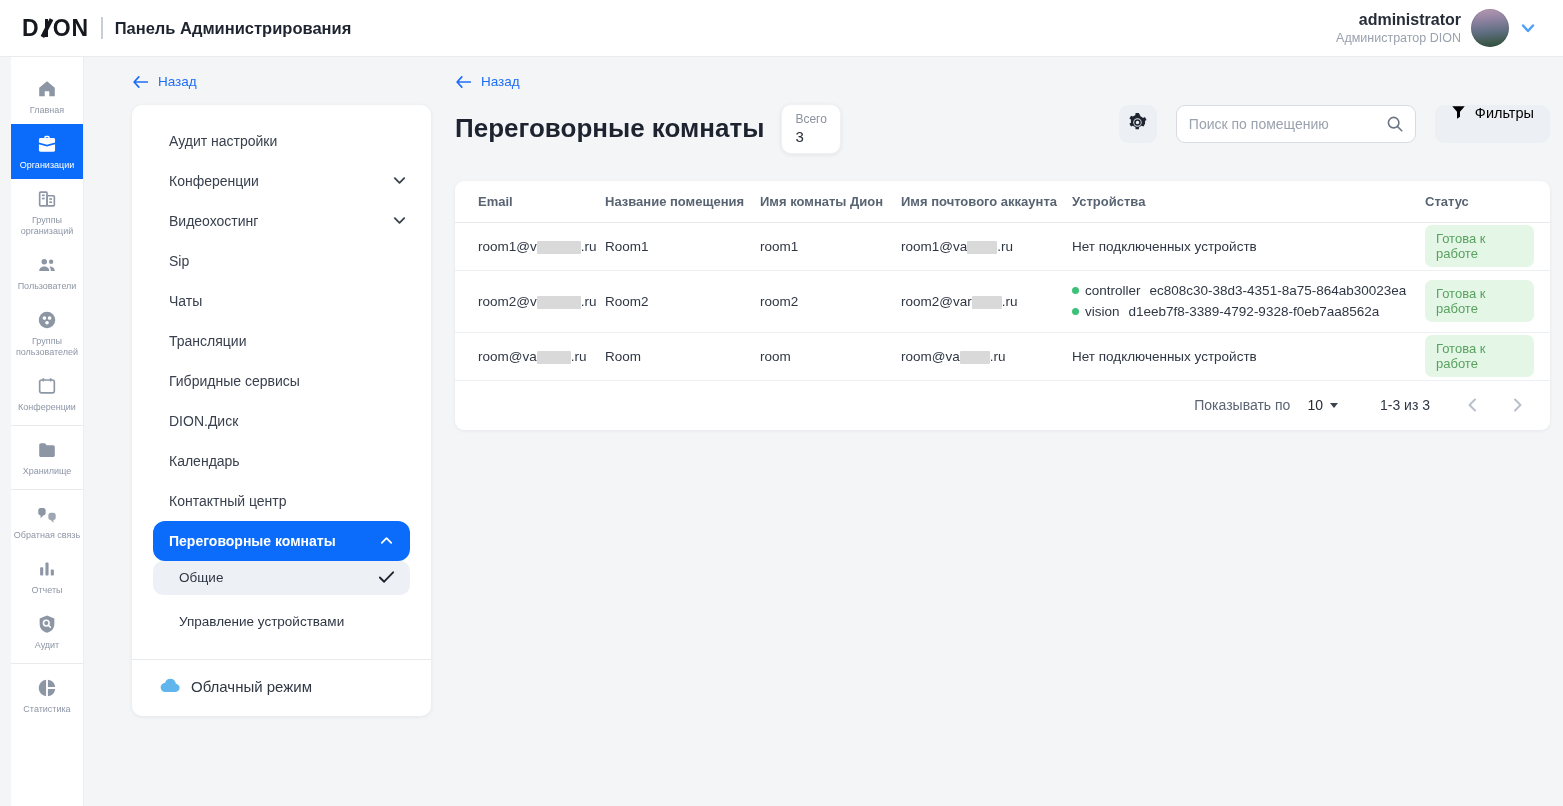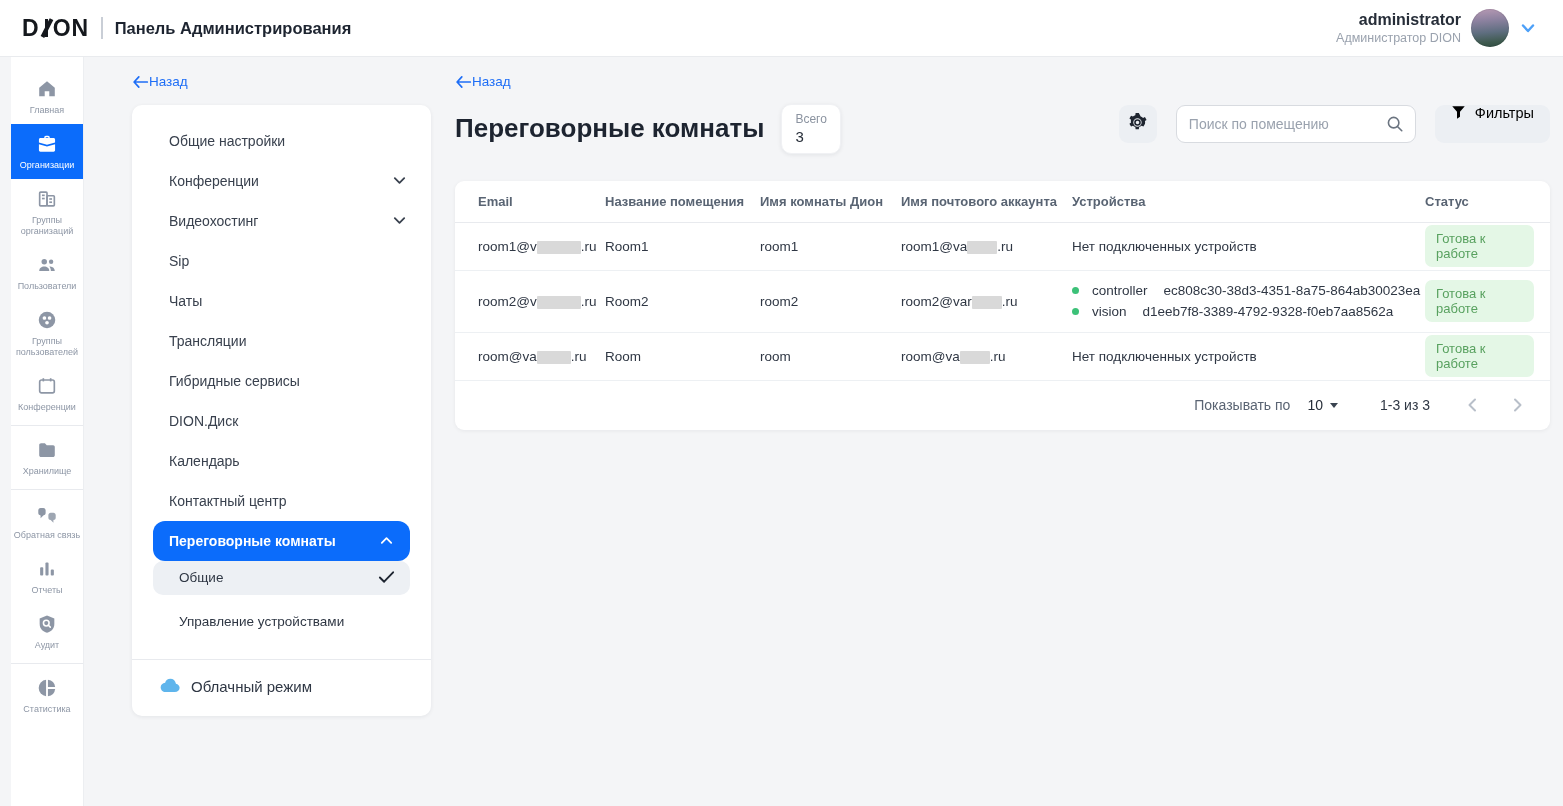--- a/index.html
+++ b/index.html
@@ -28,21 +28,21 @@
   
   .rail { width: 73px; background: #fff; border-right: 1px solid #eceef1; padding-top: 12px; flex-shrink: 0; margin-left: 11px; }
   .rail-item { display: flex; flex-direction: column; align-items: center; gap: 5px; padding: 9px 2px 8px; color: #8d96a5; cursor: pointer; }
   .rail-item .rlabel { font-size: 9px; line-height: 11px; text-align: center; max-width: 70px; }
   .rail-item.active { background: #0b6cfb; color: #fff; }
   .rail-divider { height: 1px; background: #e8eaee; margin: 4px 0; }
   .ricon { display: flex; }
 
   
   .sidebar { width: 362px; flex-shrink: 0; padding: 17px 0 0 48px; }
-  .back-link { display: inline-flex; align-items: center; gap: 0; color: #1e6ef6; font-size: 13.5px; cursor: pointer; }
+  .back-link { display: inline-flex; align-items: center; gap: 9px; color: #1e6ef6; font-size: 13.5px; cursor: pointer; }
   .side-card { margin-top: 12px; width: 299px; background: #fff; border-radius: 10px; box-shadow: 0 1px 4px rgba(16,24,40,.07); padding: 16px 0 0; }
   .side-item { height: 40px; display: flex; align-items: center; justify-content: space-between; padding: 0 24px 0 37px; font-size: 14px; color: #39414e; cursor: pointer; }
   .side-item .chev { color: #39414e; display: flex; }
   .side-item.active { background: #0b6cfb; color: #fff; border-radius: 12px; margin: 0 21px; padding: 0 16px; font-weight: 700; }
   .side-item.active .chev { color: #fff; }
   .sub-item { height: 34px; display: flex; align-items: center; justify-content: space-between; margin: 0 21px; padding: 0 15px 1px 26px; font-size: 13.5px; color: #2f3744; cursor: pointer; border-radius: 10px; }
   .sub-item.selected { background: #edf0f4; }
   .sub-item .check { color: #1d2430; display: flex; }
   .sub-item.plain { margin-top: 10px; background: transparent; }
   .side-divider { height: 1px; background: #e8eaee; margin: 20px 0 0; }
@@ -66,21 +66,21 @@
 
   
   .table-card { margin: 27px 0 0 0; width: 1095px; background: #fff; border-radius: 9px; box-shadow: 0 1px 4px rgba(16,24,40,.06); }
   .tgrid { display: grid; grid-template-columns: 127px 155px 141px 171px 353px 1fr; align-items: center; padding: 0 16px 0 23px; }
   .thead { height: 42px; border-bottom: 1px solid #e8eaee; }
   .thead .th { font-size: 13px; font-weight: 700; color: #596473; }
   .trow { border-bottom: 1px solid #edf0f3; font-size: 13.5px; color: #2f3744; min-height: 48px; cursor: pointer; }
   .trow.tall { min-height: 62px; }
   .redact { display: inline-block; height: 13px; background: #d9d9d9; border-radius: 1px; vertical-align: text-bottom; }
   .w44 { width: 44px; } .w34 { width: 34px; } .w30 { width: 30px; }
-  .device-line { display: flex; align-items: center; gap: 13px; padding: 3px 0; }
+  .device-line { display: flex; align-items: center; gap: 6px; padding: 3px 0; }
   .device-dot { width: 7px; height: 7px; border-radius: 50%; background: #3cc178; flex-shrink: 0; }
   .device-name { color: #2f3744; }
   .device-uuid { color: #2f3744; margin-left: 3px; }
   .status-badge { display: inline-block; background: #e4f7e6; color: #58a15f; font-size: 13px; padding: 6px 11px; border-radius: 7px; }
   .tfoot { height: 49px; display: flex; align-items: center; justify-content: flex-end; padding-right: 24px; gap: 0; }
   .perpage-label { font-size: 14px; color: #5a6473; }
   .perpage-select { display: flex; align-items: center; gap: 7px; margin-left: 17px; font-size: 14px; color: #262d38; cursor: pointer; }
   .tri-down { width: 0; height: 0; border-left: 4.5px solid transparent; border-right: 4.5px solid transparent; border-top: 5.5px solid #3a4350; }
   .range-text { font-size: 14px; color: #2f3744; margin-left: 42px; }
   .page-chev { margin-left: 34px; color: #b8bfc9; display: flex; cursor: pointer; }
@@ -230,21 +230,21 @@
 
   <aside class="sidebar">
     <a class="back-link">
       <svg width="17" height="14" viewBox="0 0 20 16">
           <path d="M8 2 2.5 8 8 14 M2.5 8 H18" fill="none" stroke="#1e6ef6" stroke-width="2" stroke-linecap="round" stroke-linejoin="round"></path>
         </svg>
       <span>Назад</span>
     </a>
     <div class="side-card">
       <div class="side-item">
-          <span>Общие настройки</span>
+          <span>Аудит настройки</span>
         </div>
       <div class="side-item">
         <span>Конференции</span>
         <span class="chev">
             <svg width="15" height="15" viewBox="0 0 16 16">
               <polyline points="3,5.5 8,10.5 13,5.5" fill="none" stroke="currentColor" stroke-width="1.9" stroke-linecap="round" stroke-linejoin="round"></polyline>
             </svg>
           </span>
       </div>
       <div class="side-item">

